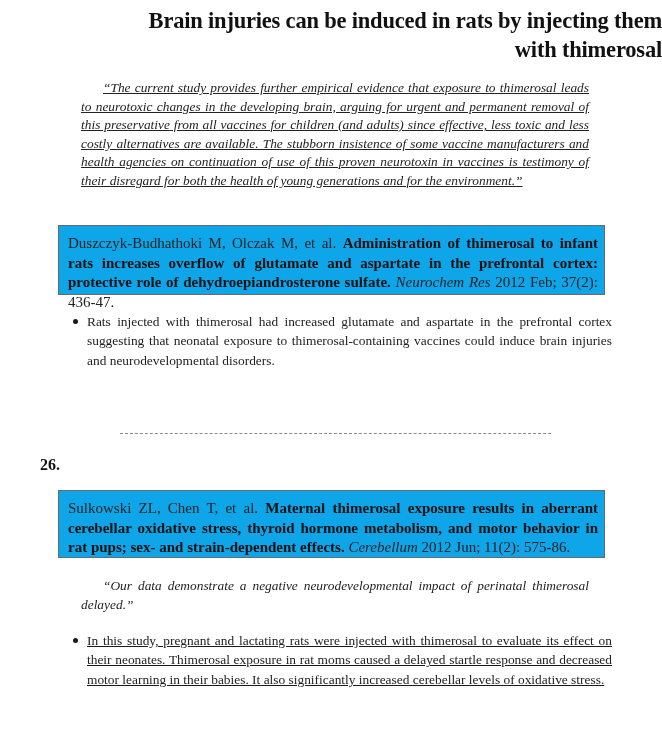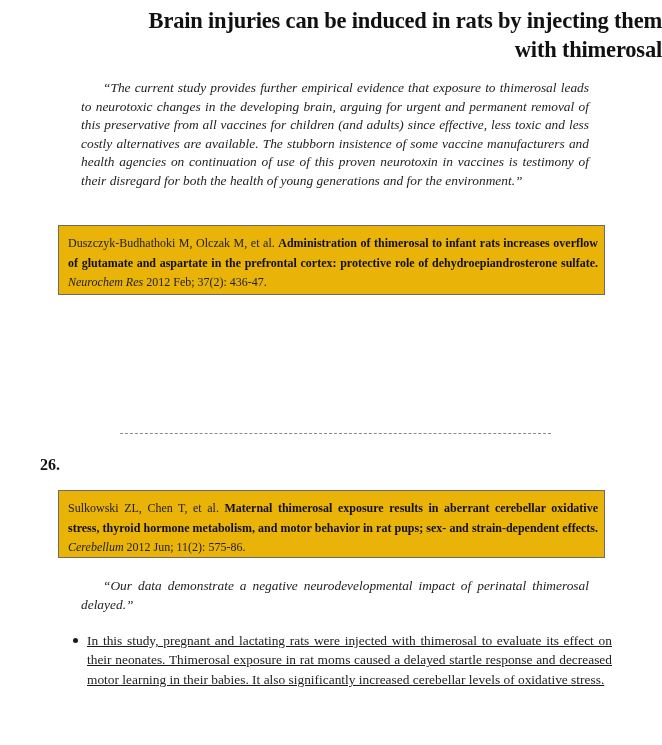--- a/index.html
+++ b/index.html
@@ -33,35 +33,36 @@
       font-size: 13.4px;
       line-height: 18.6px;
       text-align: justify;
       text-indent: 22px;
       color: #222;
     }
     .quote1 {
       left: 81px;
       top: 79px;
       width: 508px;
+      text-decoration: underline;
     }
     .quote2 {
       left: 81px;
       top: 577px;
       width: 508px;
     }
     .refbox {
       position: absolute;
       left: 58px;
       width: 547px;
-      background: #eab308;
+      background: #0ea5e9;
       border: 1.5px solid #6a6a6a;
       box-sizing: border-box;
       padding: 8px 6px 14px 9px;
-      font-size: 12px;
+      font-size: 15px;
       line-height: 19.6px;
       text-align: justify;
       color: #222;
     }
     .refbox1 { top: 225px; height: 70px; }
     .refbox2 { top: 490px; height: 68px; }
     .refbox b { font-weight: bold; color: #111; }
     .refbox i { font-style: italic; }
     .bullets {
       position: absolute;
@@ -116,20 +117,24 @@
   <div>with thimerosal</div>
 </div>
 
 <div class="quote quote1">“The current study provides further empirical evidence that exposure to thimerosal leads to neurotoxic changes in the developing brain, arguing for urgent and permanent removal of this preservative from all vaccines for children (and adults) since effective, less toxic and less costly alternatives are available. The stubborn insistence of some vaccine manufacturers and health agencies on continuation of use of this proven neurotoxin in vaccines is testimony of their disregard for both the health of young generations and for the environment.”</div>
 
 <div class="refbox refbox1">
   <span>Duszczyk-Budhathoki M, Olczak M, et al. </span><b>Administration of thimerosal to infant rats increases overflow of glutamate and aspartate in the prefrontal cortex: protective role of dehydroepiandrosterone sulfate.</b> <i>Neurochem Res</i><span> 2012 Feb; 37(2): 436-47.</span>
 </div>
 
 <ul class="bullets bullets1">
+  <li class="bullet">
+    <span class="bullet-dot"></span>
+    <span>Rats injected with thimerosal had increased glutamate and aspartate in the prefrontal cortex suggesting that neonatal exposure to thimerosal-containing vaccines could induce brain injuries and neurodevelopmental disorders.</span>
+  </li>
 </ul>
 
 <div class="divider"></div>
 
 <div class="section-number">26.</div>
 
 <div class="refbox refbox2">
   <span>Sulkowski ZL, Chen T, et al. </span><b>Maternal thimerosal exposure results in aberrant cerebellar oxidative stress, thyroid hormone metabolism, and motor behavior in rat pups; sex- and strain-dependent effects.</b> <i>Cerebellum</i><span> 2012 Jun; 11(2): 575-86.</span>
 </div>
 

